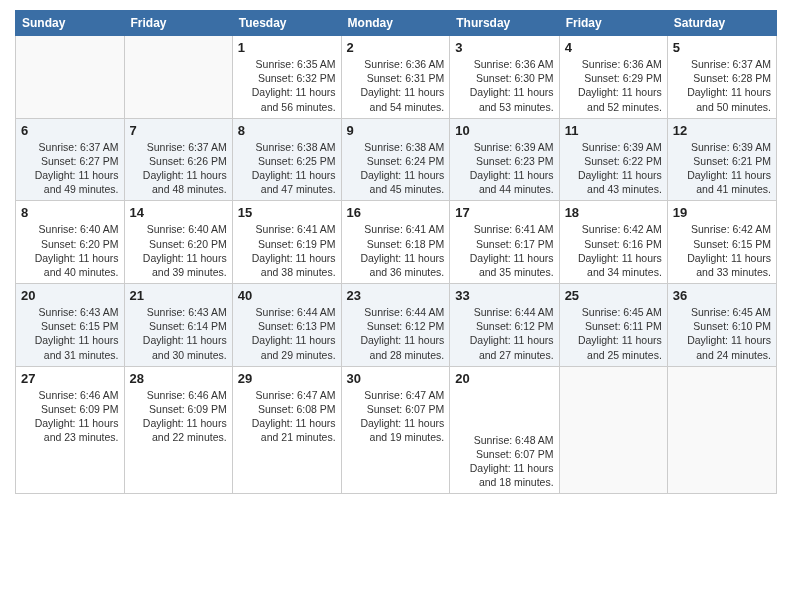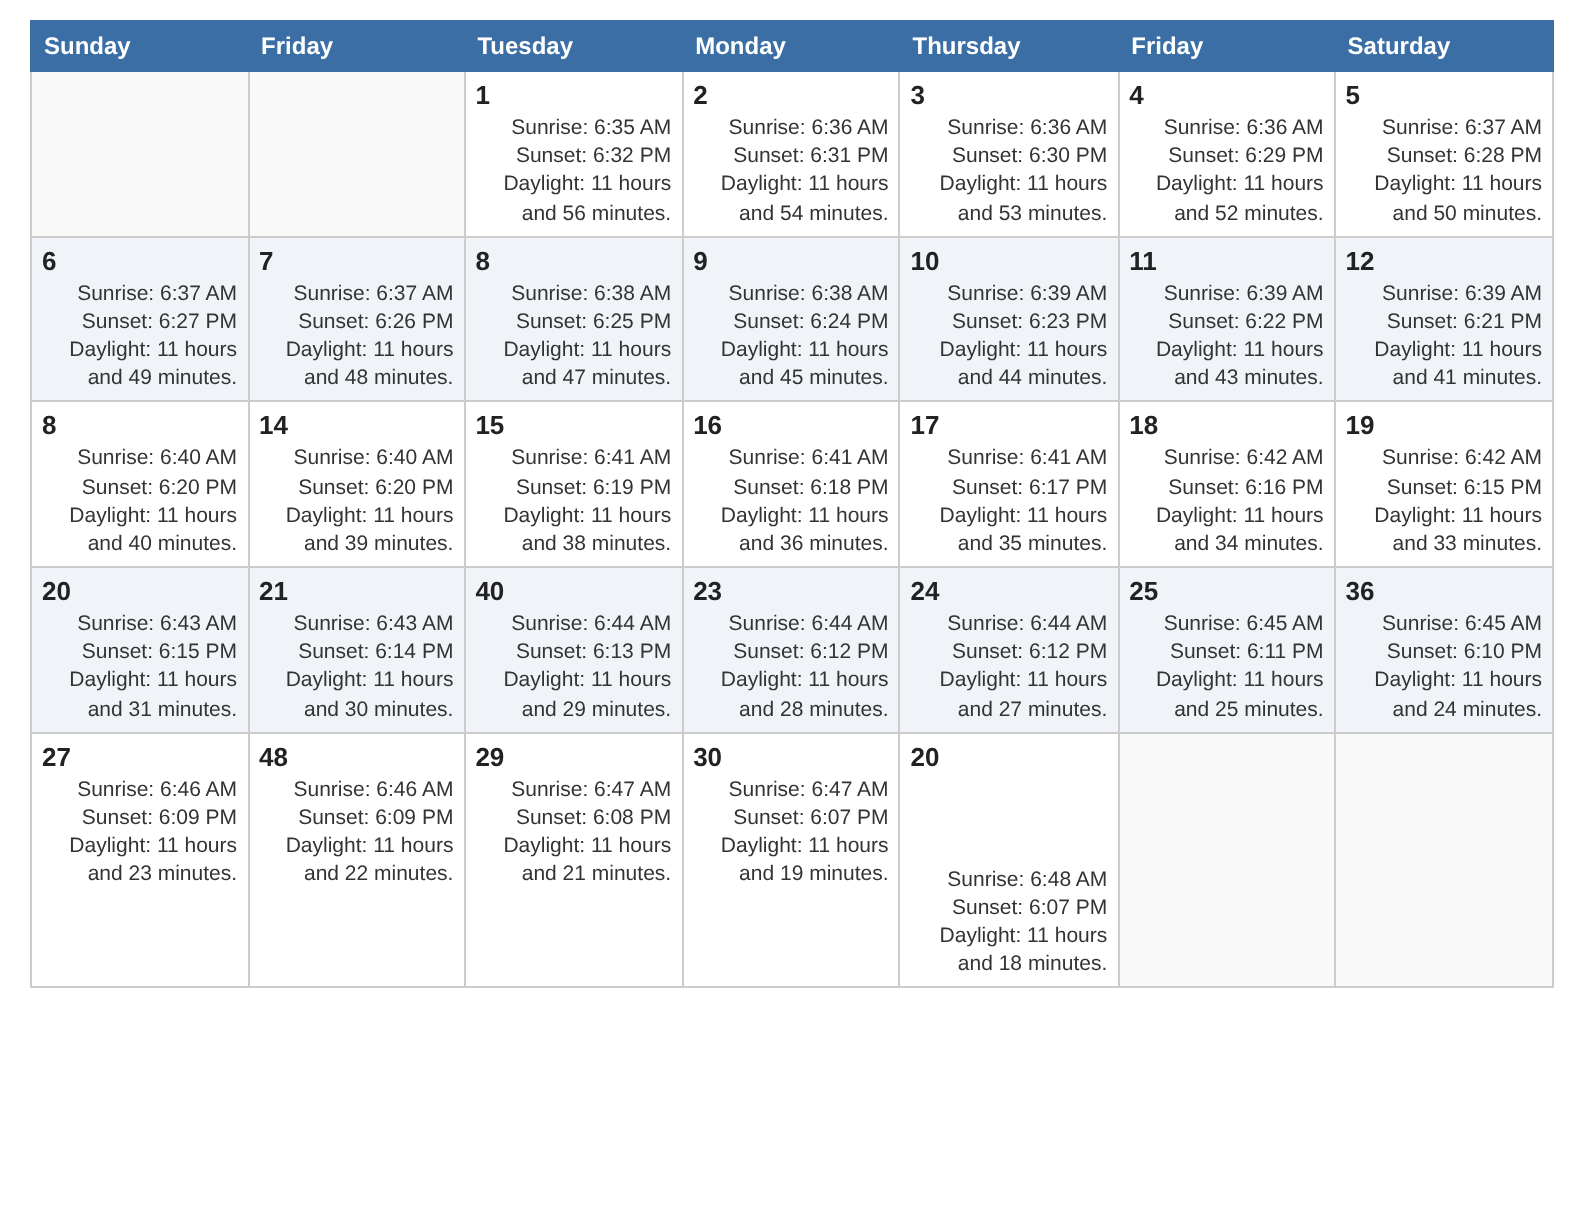--- a/index.html
+++ b/index.html
@@ -264,21 +264,21 @@
 Sunset: 6:13 PM
 Daylight: 11 hours and 29 minutes.</div>
           </td>
           <td>
             <span class="day-number">23</span>
             <div class="day-info" style="white-space: pre-line;">Sunrise: 6:44 AM
 Sunset: 6:12 PM
 Daylight: 11 hours and 28 minutes.</div>
           </td>
           <td>
-            <span class="day-number">24</span>
+            <span class="day-number">33</span>
             <div class="day-info" style="white-space: pre-line;">Sunrise: 6:44 AM
 Sunset: 6:12 PM
 Daylight: 11 hours and 27 minutes.</div>
           </td>
           <td>
             <span class="day-number">25</span>
             <div class="day-info" style="white-space: pre-line;">Sunrise: 6:45 AM
 Sunset: 6:11 PM
 Daylight: 11 hours and 25 minutes.</div>
           </td>
@@ -290,21 +290,21 @@
           </td>
         </tr>
         <tr>
           <td>
             <span class="day-number">27</span>
             <div class="day-info" style="white-space: pre-line;">Sunrise: 6:46 AM
 Sunset: 6:09 PM
 Daylight: 11 hours and 23 minutes.</div>
           </td>
           <td>
-            <span class="day-number">48</span>
+            <span class="day-number">28</span>
             <div class="day-info" style="white-space: pre-line;">Sunrise: 6:46 AM
 Sunset: 6:09 PM
 Daylight: 11 hours and 22 minutes.</div>
           </td>
           <td>
             <span class="day-number">29</span>
             <div class="day-info" style="white-space: pre-line;">Sunrise: 6:47 AM
 Sunset: 6:08 PM
 Daylight: 11 hours and 21 minutes.</div>
           </td>

